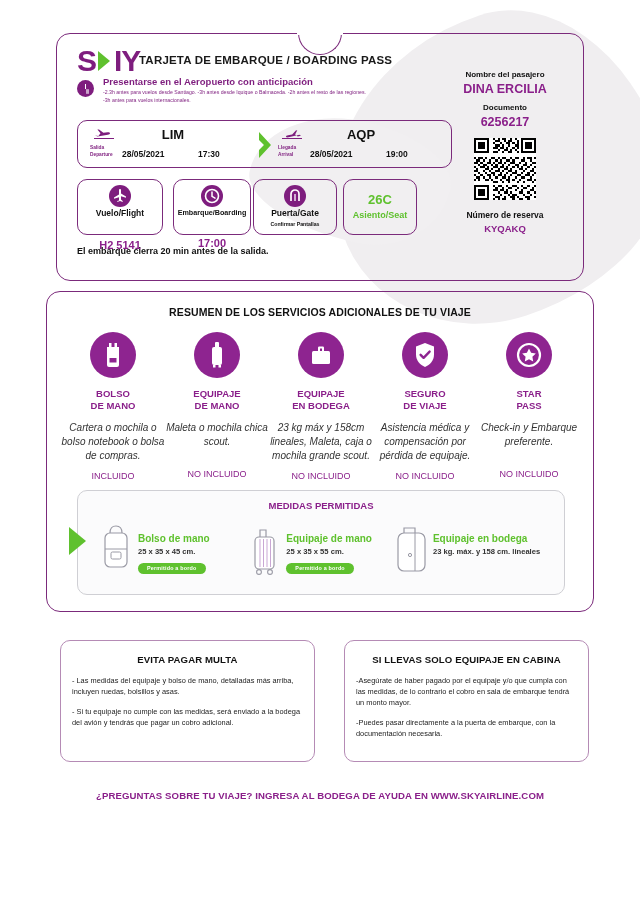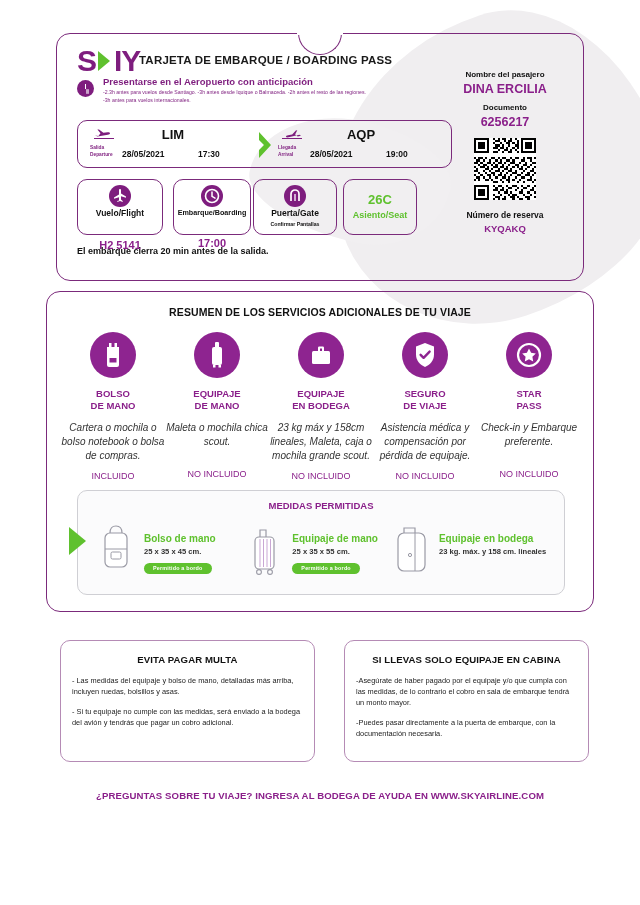--- a/index.html
+++ b/index.html
@@ -177,21 +177,21 @@
     font-size: 9.5px; font-weight: bold; color: #8a1f8a;
   }
   .green-tri {
     position: absolute; left: -9px; top: 36px; width: 0; height: 0;
     border-top: 14px solid transparent; border-bottom: 14px solid transparent;
     border-left: 17px solid #5fc12e;
   }
   .mrow { position: absolute; top: 28px; left: 18px; width: 452px; display: flex; }
   .mitem { display: flex; align-items: flex-start; }
   .mitem .bag { width: 40px; height: 62px; position: relative; flex: 0 0 40px;}
-  .mitem .mtxt { margin-left: 8px; padding-top: 14px; }
+  .mitem .mtxt { margin-left: 2px; padding-top: 14px; }
   .mitem .mname { font-size: 10px; font-weight: bold; color: #5fc12e; }
   .mitem .mdim  { font-size: 7.6px; font-weight: bold; color: #333; margin-top: 3px;}
   .badge {
     display: inline-block; margin-top: 6px; padding: 2.5px 9px;
     background: #5fc12e; color: #fff; border-radius: 9px;
     font-size: 5.4px; font-weight: bold; letter-spacing: .2px;
   }
 
   
   .note { position: absolute; border: 1px solid #b58bb5; border-radius: 10px; background: #fff; z-index: 2;}

